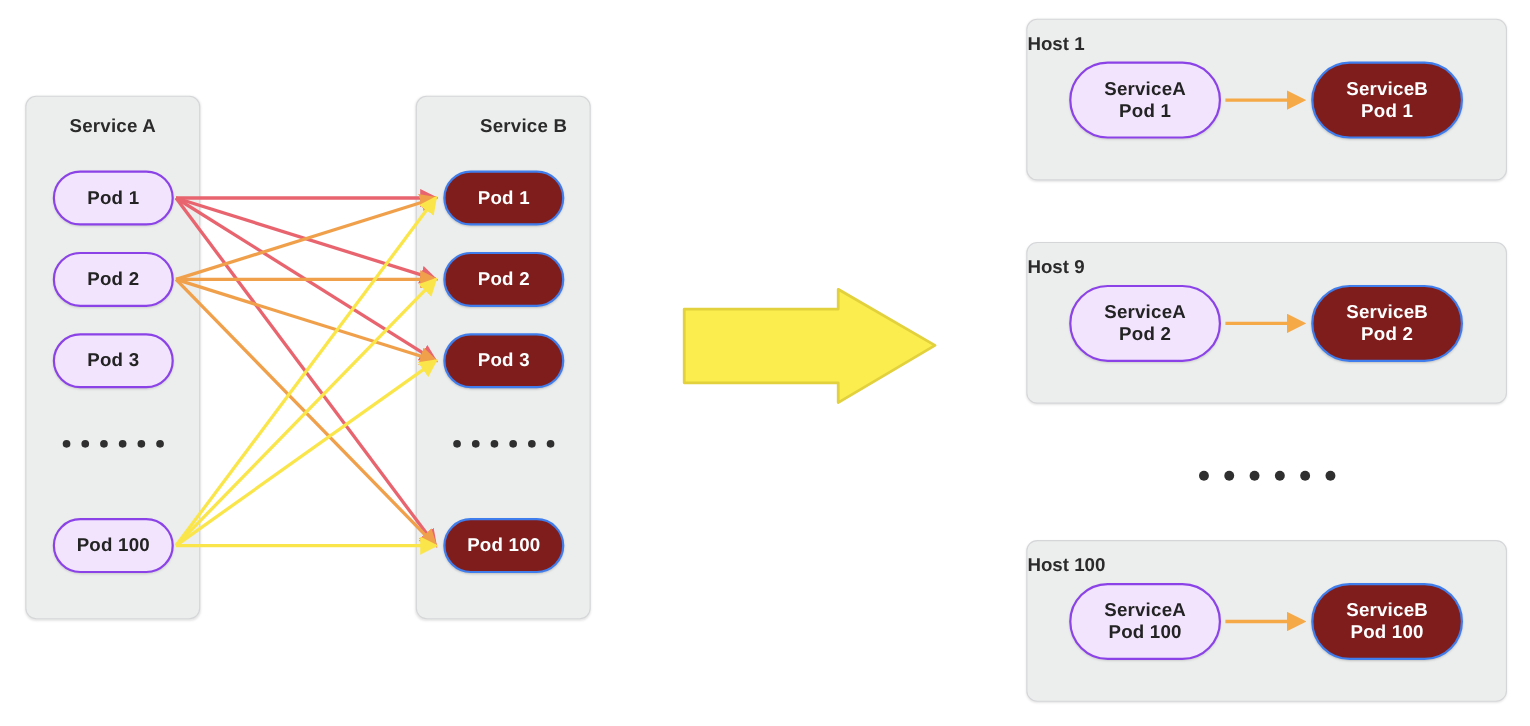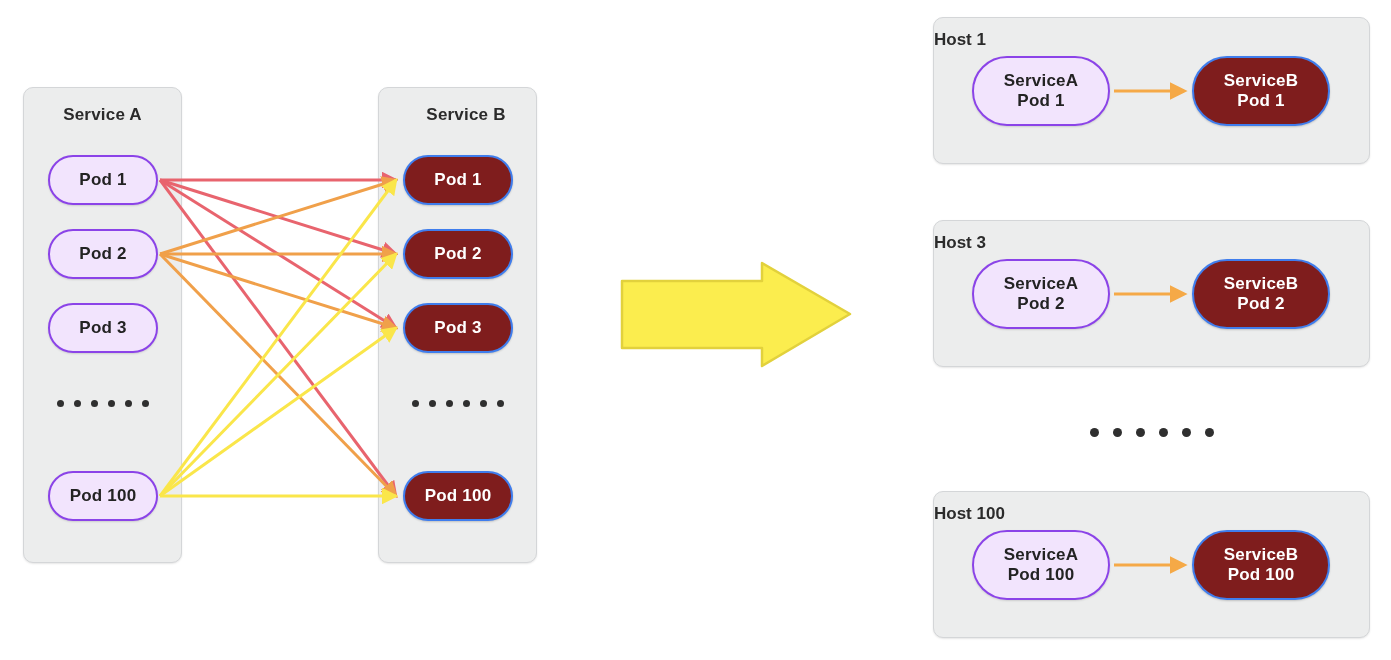--- a/index.html
+++ b/index.html
@@ -128,21 +128,21 @@
   <span class="dot"></span>
   <span class="dot"></span>
   <span class="dot"></span>
   <span class="dot"></span>
   <span class="dot"></span>
 </div>
 <div class="pod pod-a" style="left:48px; top:471px; width:110px; height:50px;">Pod 100</div>
 
 <div class="service-panel" style="left:378px; top:87px; width:159px; height:476px;">
 </div>
-<div class="service-title" style="left:378px; width:176px; top:105px;">Service B</div>
+<div class="service-title" style="left:388px; width:176px; top:105px;">Service B</div>
 
 <div class="pod pod-b" style="left:403px; top:155px; width:110px; height:50px;">Pod 1</div>
 <div class="pod pod-b" style="left:403px; top:229px; width:110px; height:50px;">Pod 2</div>
 <div class="pod pod-b" style="left:403px; top:303px; width:110px; height:50px;">Pod 3</div>
 <div class="dots" style="left:403px; top:393px; width:110px; height:20px;">
   <span class="dot"></span>
   <span class="dot"></span>
   <span class="dot"></span>
   <span class="dot"></span>
   <span class="dot"></span>
@@ -203,21 +203,21 @@
 <svg class="abs" style="left:1112px; top:80px;" width="82" height="22" viewBox="0 0 82 22">
   <defs>
     <marker id="ah-host1" viewBox="0 0 10 10" refX="8" refY="5" markerWidth="6" markerHeight="6" orient="auto-start-reverse">
       <path d="M 0 0 L 10 5 L 0 10 z" fill="#f5a947"></path>
     </marker>
   </defs>
   <line x1="2" y1="11" x2="72" y2="11" stroke="#f5a947" stroke-width="3" marker-end="url(#ah-host1)"></line>
 </svg>
 
 <div class="host-card" style="left:933px; top:220px; width:437px; height:147px;">
-  <div class="host-title">Host 3</div>
+  <div class="host-title">Host 9</div>
 </div>
 <div class="pod pod-a" style="left:972px; top:259px; width:138px; height:70px; flex-direction:column;">
   <span>ServiceA</span>
   <span>Pod 2</span>
 </div>
 <div class="pod pod-b" style="left:1192px; top:259px; width:138px; height:70px; flex-direction:column;">
   <span>ServiceB</span>
   <span>Pod 2</span>
 </div>
 <svg class="abs" style="left:1112px; top:283px;" width="82" height="22" viewBox="0 0 82 22">

